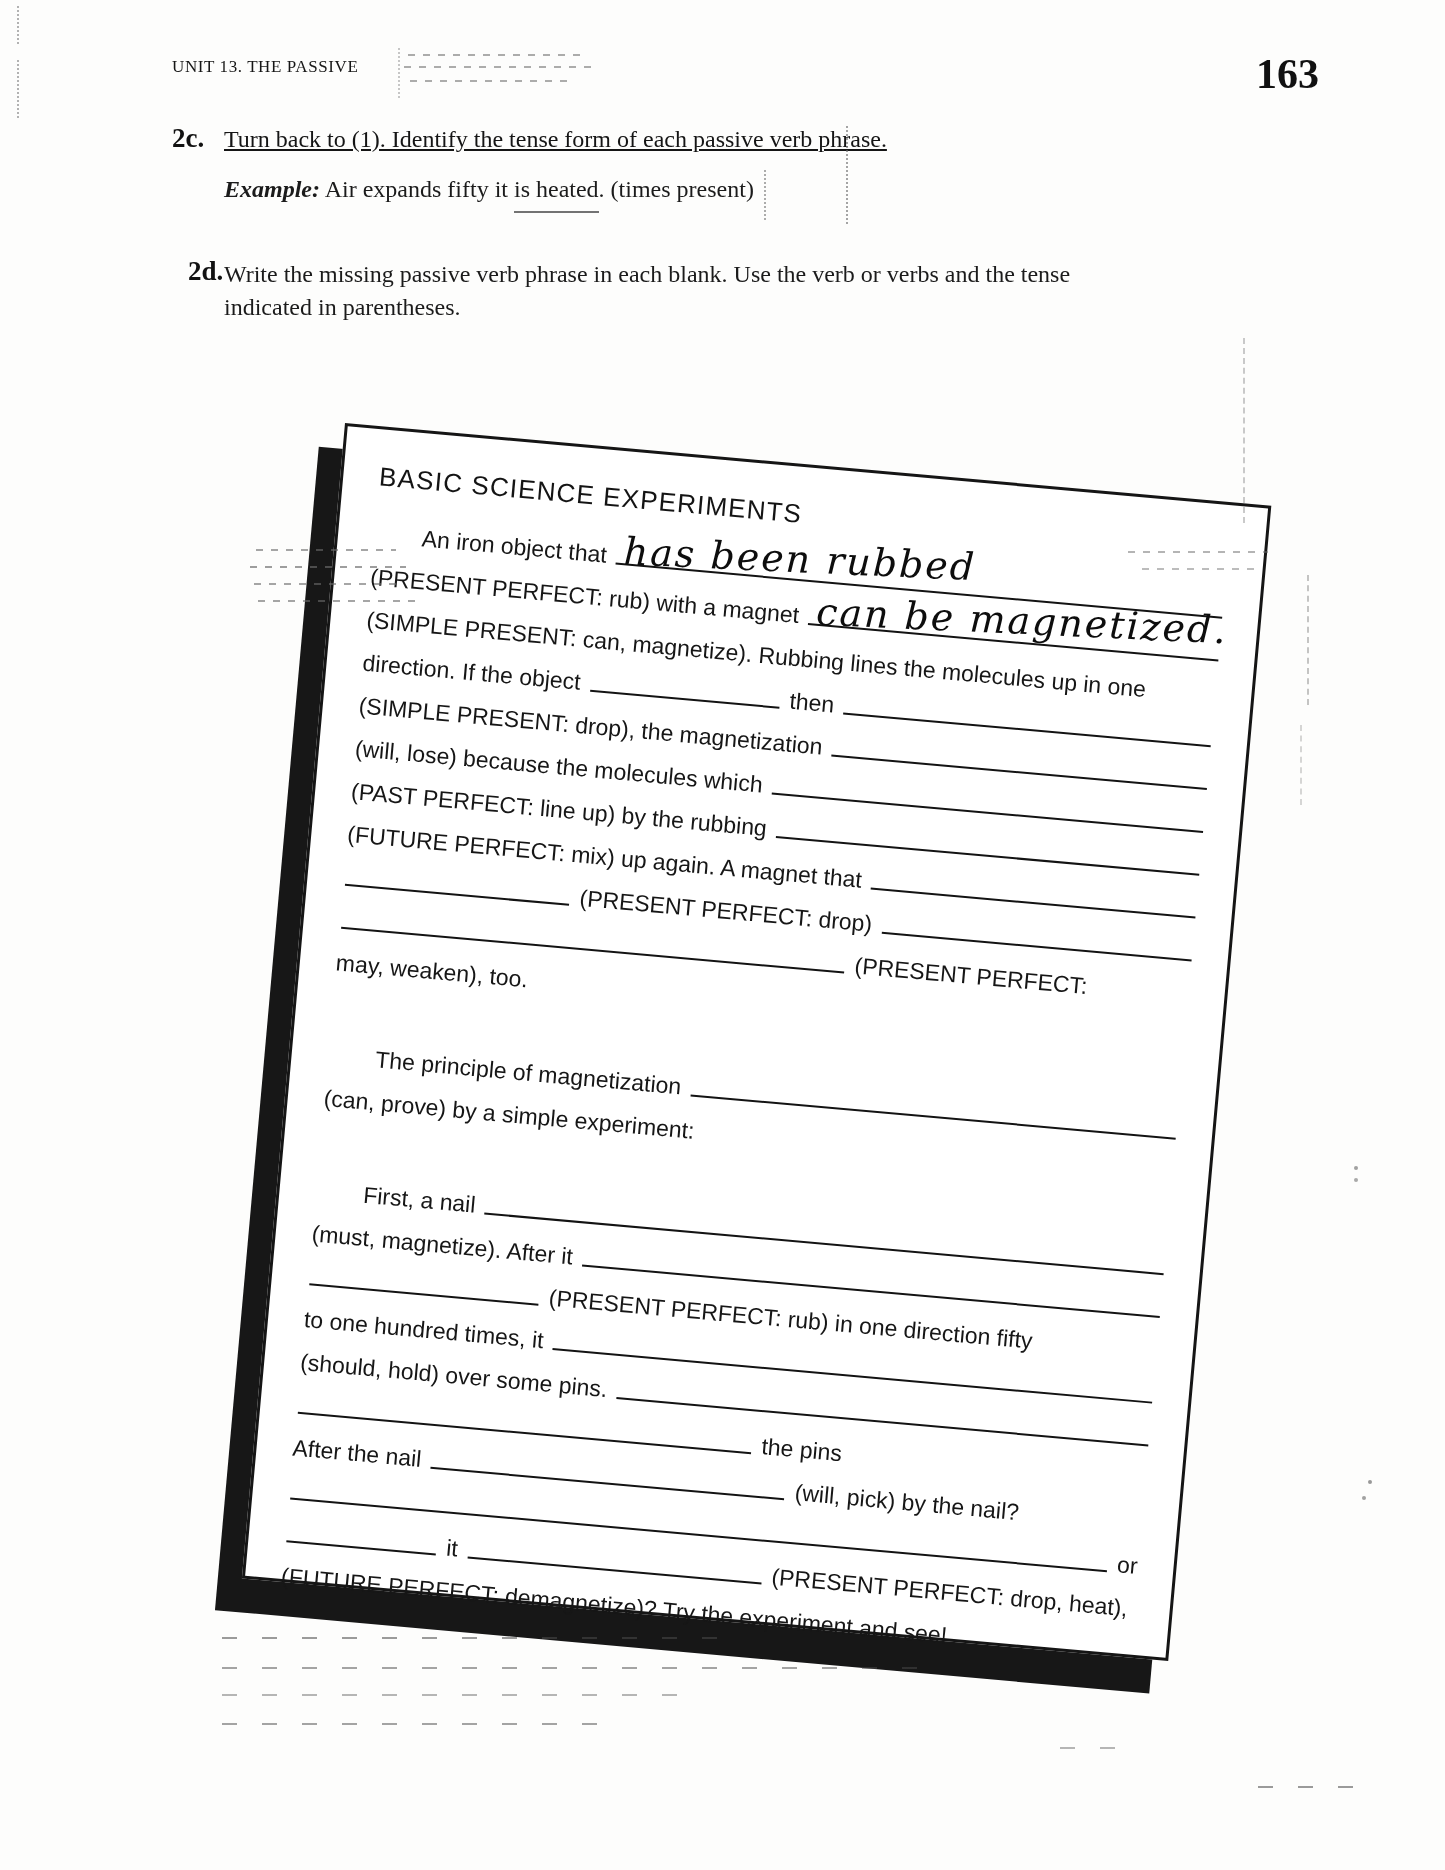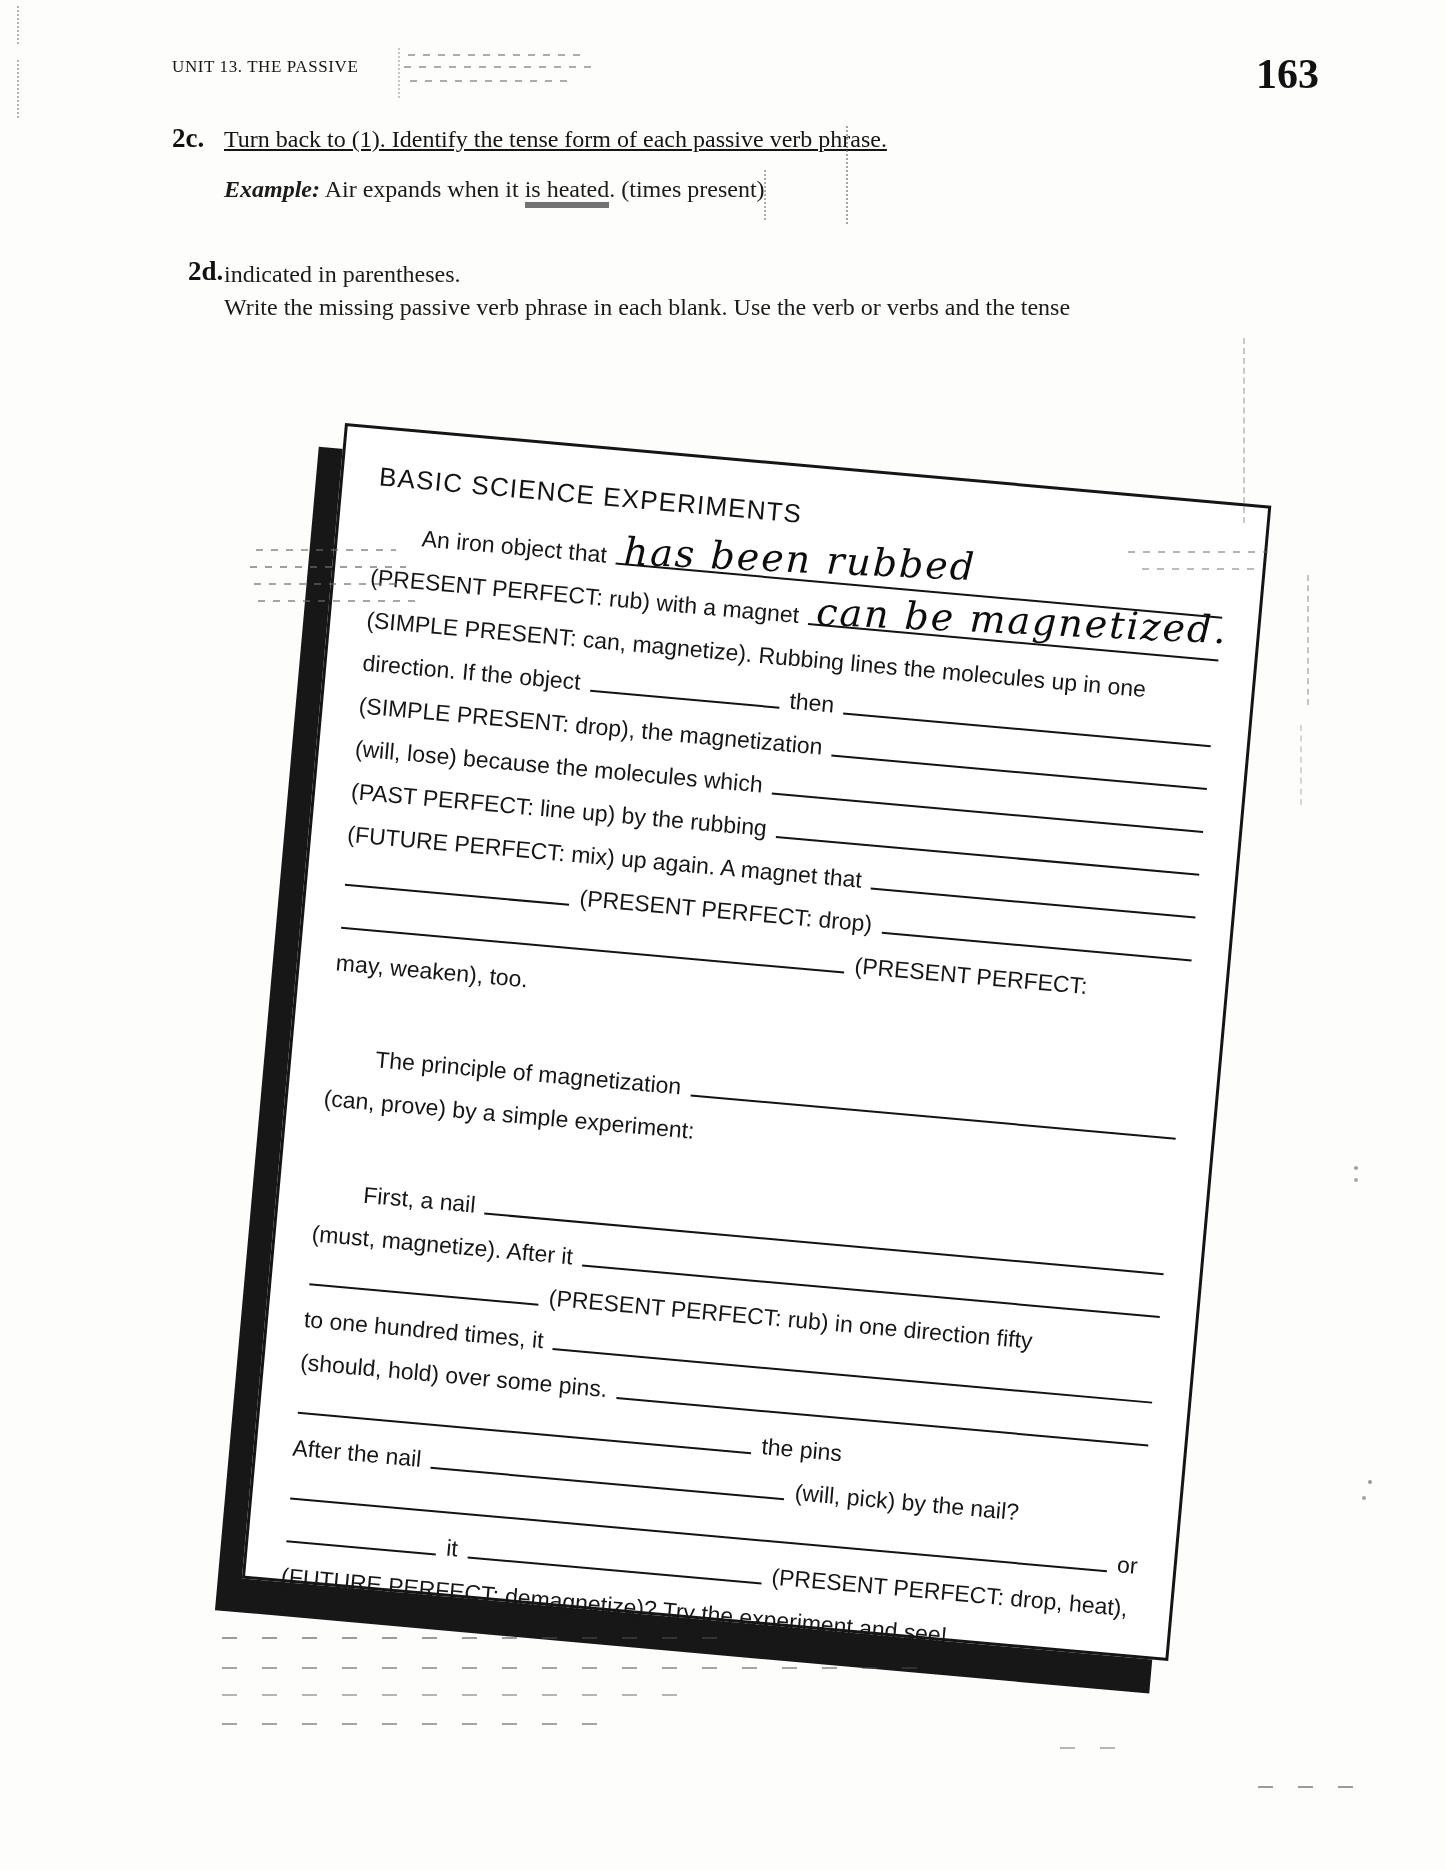--- a/index.html
+++ b/index.html
@@ -12,21 +12,21 @@
   
   .unit-title{left:172px;top:57px;font-size:17px;letter-spacing:.6px;color:#161616;}
   .page-number{left:1256px;top:50px;font-size:42px;font-weight:bold;color:#111;}
   
   .ex-label{font-size:27px;font-weight:bold;color:#111;}
   .ex-text{font-size:24px;color:#151515;white-space:nowrap;}
   .ex2c-label{left:172px;top:123px;}
   .ex2c-text{left:224px;top:126px;text-decoration:underline;}
   .example-line{left:224px;top:176px;font-size:24px;white-space:nowrap;}
   .example-label{font-weight:bold;font-style:italic;}
-  .underlined{border-bottom:6px solid #737373;padding-bottom:0;}
+  .underlined{border-bottom:2px solid #737373;padding-bottom:9px;}
   .ex2d-label{left:188px;top:256px;}
   .ex2d-text{left:224px;top:258px;font-size:24px;line-height:33px;width:860px;}
   .ex2d-text span{display:block;}
   
   .card{
     left:345px;top:423px;width:930px;height:1160px;
     transform:rotate(5.1deg);transform-origin:0 0;
     background:#ffffff;border:3px solid #151515;
     box-shadow:-20px 30px 0 4px #171717;
     box-sizing:border-box;padding:26px 36px 0 36px;
@@ -74,27 +74,27 @@
 
 <div class="abs art smudge-box" style="left:398px;top:48px;width:200px;height:50px;">
   <div class="dashfine" style="left:8px;top:6px;width:172px;"></div>
   <div class="dashfine" style="left:4px;top:18px;width:188px;"></div>
   <div class="dashfine" style="left:10px;top:32px;width:158px;"></div>
 </div>
 
 <div class="abs ex-label ex2c-label">2c.</div>
 <div class="abs ex-text ex2c-text">Turn back to (1). Identify the tense form of each passive verb phrase.</div>
 <div class="abs example-line">
-  <span class="example-label">Example:</span><span> Air expands when it </span><span class="underlined">is heated</span><span>. (times present)</span>
+  <span class="example-label">Example:</span><span> Air expands fifty it </span><span class="underlined">is heated</span><span>. (times present)</span>
 </div>
 
 <div class="abs ex-label ex2d-label">2d.</div>
 <div class="abs ex2d-text">
+  <span>Write the missing passive verb phrase in each blank. Use the verb or verbs and the tense</span>
   <span>indicated in parentheses.</span>
-  <span>Write the missing passive verb phrase in each blank. Use the verb or verbs and the tense</span>
 </div>
 
 <div class="abs card">
   <div id="card-lines">
       <div class="ctitle">BASIC SCIENCE EXPERIMENTS</div>
       <div class="cline" style="padding-left: 48px;">
         <span class="ct">An iron object that</span>
         <span class="bl fill">
           <span class="hw">has been rubbed</span>
         </span>

